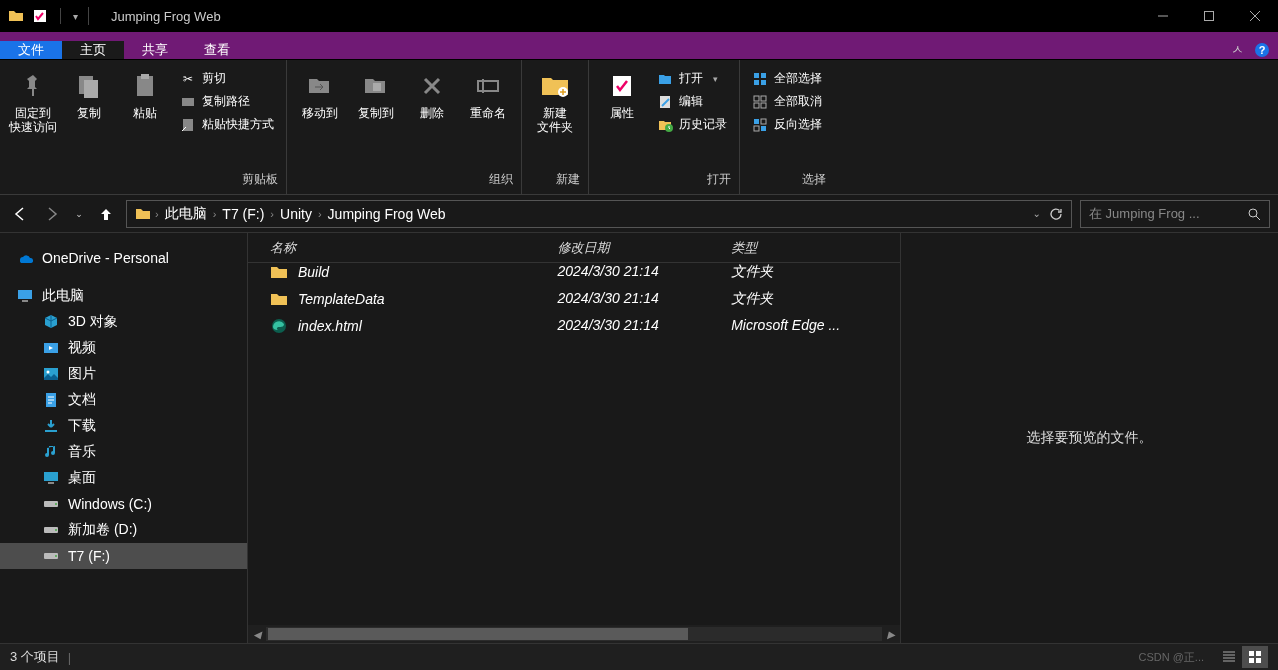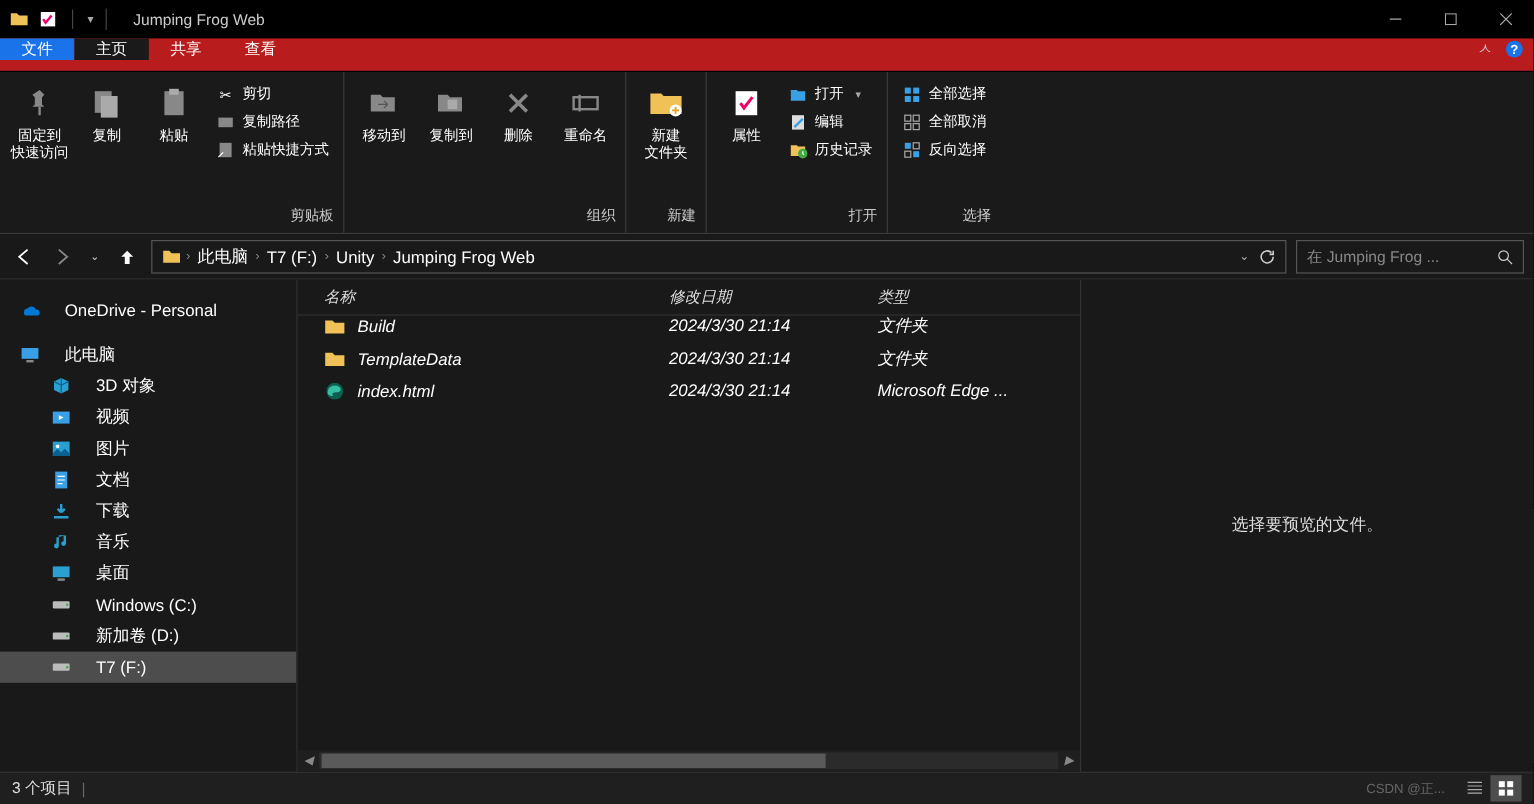--- a/index.html
+++ b/index.html
@@ -4,21 +4,21 @@
 <style>
 * { margin: 0; padding: 0; box-sizing: border-box; font-family: "Segoe UI", "Microsoft YaHei", sans-serif; }
 body { background: #000; color: #fff; font-size: 13px; overflow: hidden; width: 1278px; height: 670px; }
 .titlebar { height: 32px; background: #000; display: flex; align-items: center; color: #ccc; }
 .titlebar .icons { display: flex; align-items: center; padding-left: 8px; gap: 8px; }
 .titlebar .qat-sep { width: 1px; height: 16px; background: #444; margin: 0 4px; }
 .titlebar .title { margin-left: 12px; font-size: 13px; }
 .titlebar .spacer { flex: 1; }
 .wincontrols { display: flex; }
 .wincontrols div { width: 46px; height: 32px; display: flex; align-items: center; justify-content: center; color: #999; }
-.tabs { height: 28px; background: #b91c1c; display: flex; align-items: flex-start; border-bottom: 1px solid #000; }
+.tabs { height: 28px; background: #701a75; display: flex; align-items: flex-end; border-bottom: 1px solid #000; }
 .tabs .tab { padding: 0 18px; display: flex; align-items: center; font-size: 13px; color: #fff; }
 .tabs .tab.file { background: #1a73e8; color: #fff; }
 .tabs .tab.active { background: #1a1a1a; }
 .tabs .spacer { flex: 1; }
 .tabs .right { display: flex; align-items: center; padding-right: 8px; gap: 10px; }
 .ribbon { height: 135px; background: #1a1a1a; display: flex; border-bottom: 1px solid #3a3a3a; }
 .ribgroup { display: flex; flex-direction: column; border-right: 1px solid #3a3a3a; padding: 4px 8px 2px; }
 .ribgroup .body { flex: 1; display: flex; align-items: flex-start; gap: 6px; }
 .ribgroup .label { text-align: right; font-size: 12px; color: #ccc; padding: 2px 0 4px; }
 .bigbtn { display: flex; flex-direction: column; align-items: center; justify-content: flex-start; width: 50px; padding-top: 6px; gap: 4px; color: #fff; }
@@ -31,21 +31,21 @@
 .navrow { height: 38px; background: #191919; display: flex; align-items: center; padding: 0 8px; gap: 8px; border-bottom: 1px solid #333; }
 .navrow .navbtn { width: 24px; height: 24px; display: flex; align-items: center; justify-content: center; color: #ccc; }
 .addrbar { flex: 1; height: 28px; background: #191919; border: 1px solid #555; display: flex; align-items: center; padding: 0 4px; font-size: 14px; }
 .addrbar .crumb { padding: 0 6px; }
 .addrbar .sep { color: #888; font-size: 11px; }
 .addrbar .spacer { flex: 1; }
 .addrbar .end { display: flex; align-items: center; gap: 8px; padding-right: 4px; color: #aaa; }
 .searchbox { width: 190px; height: 28px; background: #191919; border: 1px solid #555; display: flex; align-items: center; padding: 0 8px; color: #888; font-size: 13px; justify-content: space-between; }
 .main { display: flex; height: 410px; background: #191919; }
 .sidebar { width: 248px; border-right: 1px solid #333; overflow-y: auto; padding-top: 12px; }
-.sideitem { display: flex; align-items: center; gap: 20px; padding: 4px 8px 4px 16px; font-size: 14px; }
+.sideitem { display: flex; align-items: center; gap: 8px; padding: 4px 8px 4px 16px; font-size: 14px; }
 .sideitem.lvl1 { padding-left: 42px; }
 .sideitem .ico { width: 18px; height: 18px; display: flex; align-items: center; justify-content: center; flex-shrink: 0; }
 .sideitem.selected { background: #4d4d4d; }
 .divider { height: 12px; }
 .listpane { flex: 1; display: flex; flex-direction: column; min-width: 0; font-style: italic; }
 .listhead { display: flex; border-bottom: 1px solid #333; height: 30px; align-items: center; color: #ddd; font-size: 13px; }
 .col-name { width: 320px; padding-left: 22px; }
 .col-date { width: 180px; }
 .col-type { width: 175px; }
 .listbody { flex: 1; overflow: auto; }

